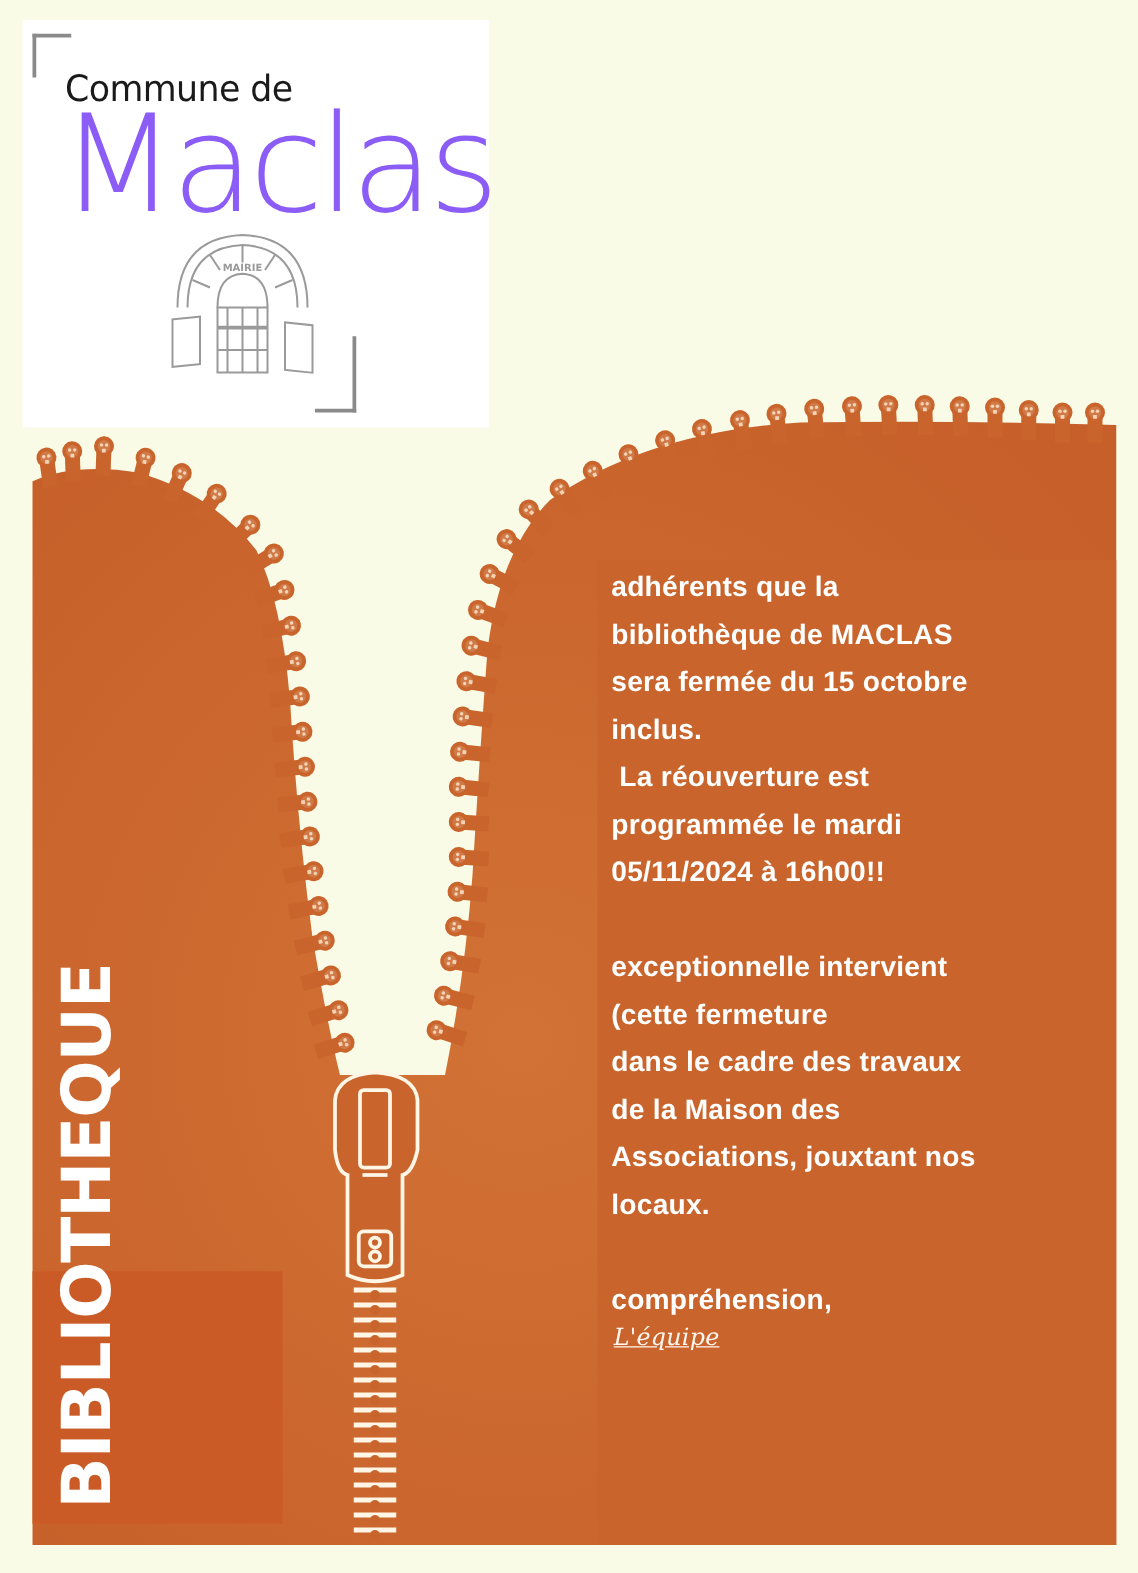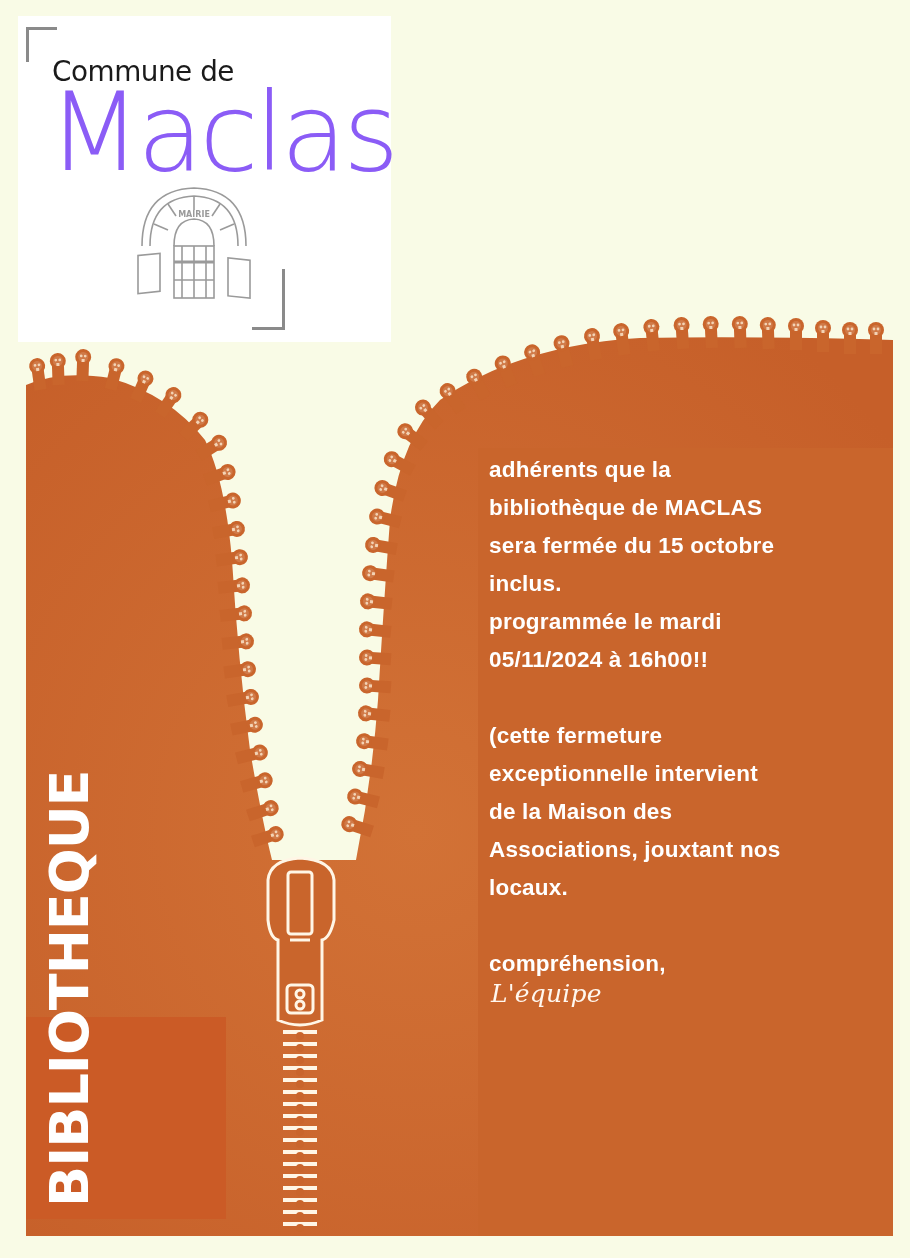--- a/index.html
+++ b/index.html
@@ -66,23 +66,24 @@
       font-size: 22.5px;
       line-height: 38px;
       letter-spacing: 0.2px;
     }
     .notice .line { display: block; white-space: nowrap; }
     .notice .gap { display: block; height: 38px; }
     .notice .sig {
       display: block;
       font-family: "DejaVu Serif", serif;
       font-style: italic; font-weight: normal;
-      font-size: 25px; line-height: 22px;
+      font-size: 19px; line-height: 22px;
       margin-left: 2px; margin-top: 0px;
       color: #fff7ef;
+      text-decoration: underline;
     }
   </style>
 </head>
 <body>
 
 <div class="poster">
 
   <svg class="art" width="910" height="1258" viewBox="0 0 910 1258">
     <defs>
       <radialGradient id="og" cx="45%" cy="55%" r="70%">
@@ -253,25 +254,27 @@
     <div class="logo-corner-br"></div>
   </div>
 
   <div class="vertical-label">BIBLIOTHEQUE</div>
 
   <div class="notice">
     <span class="line">adhérents que la</span>
     <span class="line">bibliothèque de MACLAS</span>
     <span class="line">sera fermée du 15 octobre</span>
     <span class="line">inclus.</span>
+    <span class="line" style="white-space:pre"> La réouverture est</span>
     <span class="line">programmée le mardi</span>
     <span class="line">05/11/2024 à 16h00!!</span>
     <span class="gap"></span>
+    <span class="line">exceptionnelle intervient</span>
     <span class="line">(cette fermeture</span>
-    <span class="line">exceptionnelle intervient</span>
+    <span class="line">dans le cadre des travaux</span>
     <span class="line">de la Maison des</span>
     <span class="line">Associations, jouxtant nos</span>
     <span class="line">locaux.</span>
     <span class="gap"></span>
     <span class="line">compréhension,</span>
     <span class="sig">L'équipe</span>
   </div>
 
 </div>
 

